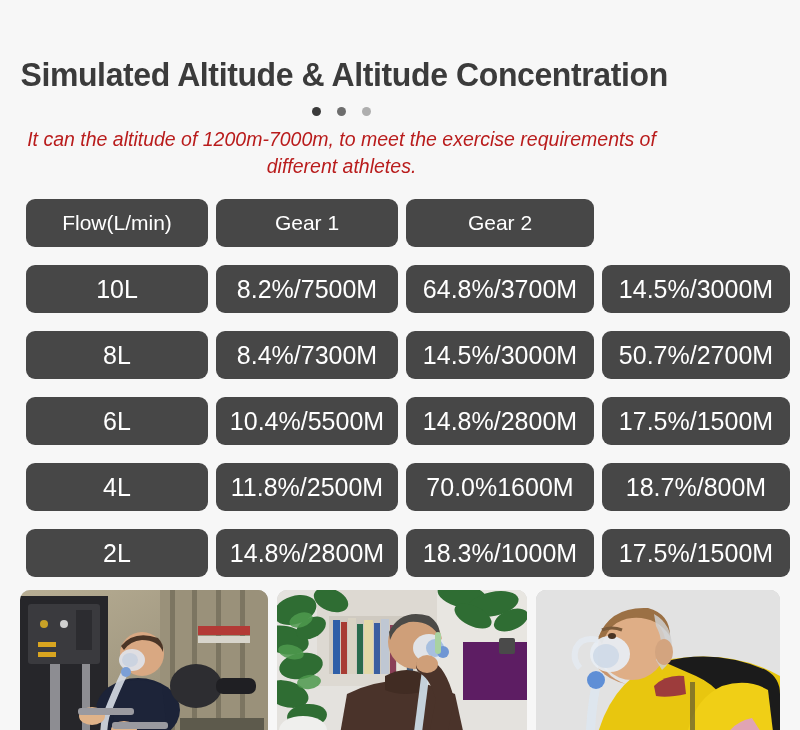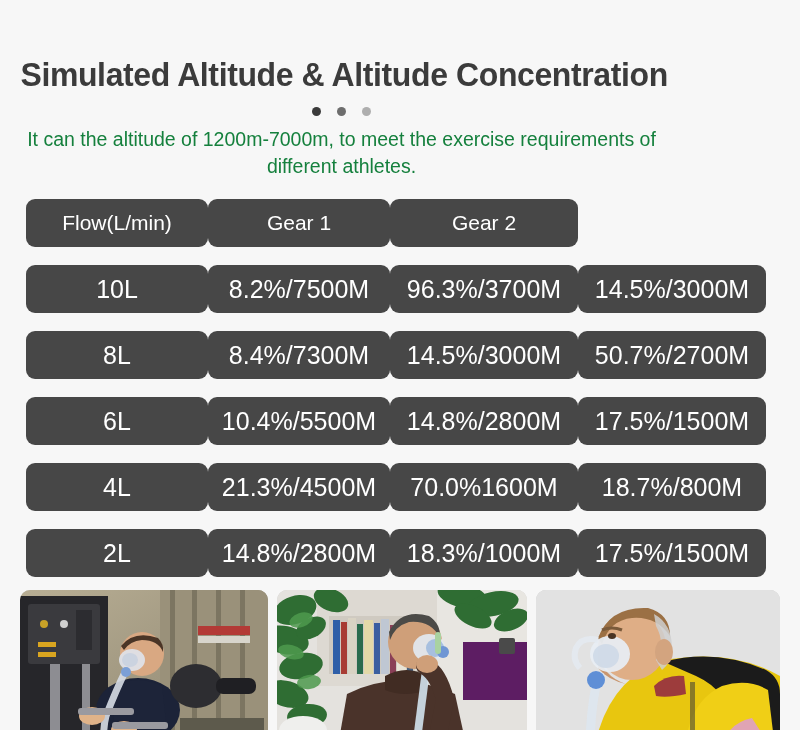--- a/index.html
+++ b/index.html
@@ -48,35 +48,37 @@
     height: 10px;
   }
   .dot {
     width: 9px;
     height: 9px;
     border-radius: 50%;
     display: block;
   }
   .subtitle {
     font-size: 19.5px;
-    color: #15803d;
+    color: #b91c1c;
     line-height: 1.38;
     margin: 0 auto;
     width: 640px;
     text-align: center;
+    font-style: italic;
   }
 
   
   .table {
     margin: 19px 0 0 0;
     padding: 0 26px;
     box-sizing: border-box;
   }
   .row {
     display: flex;
+    gap: 8px;
     margin-bottom: 18px;
   }
   .row:last-child { margin-bottom: 0; }
   .cell {
     background: #474747;
     color: #ffffff;
     border-radius: 9px;
     height: 48px;
     line-height: 48px;
     text-align: center;
@@ -134,41 +136,41 @@
 
     <div class="row">
       <div class="cell c0 head-cell">Flow(L/min)</div>
       <div class="cell c1 head-cell">Gear 1</div>
       <div class="cell c2 head-cell">Gear 2</div>
     </div>
 
     <div class="row">
       <div class="cell c0">10L</div>
       <div class="cell c1">8.2%/7500M</div>
-      <div class="cell c2">96.3%/3700M</div>
+      <div class="cell c2">64.8%/3700M</div>
       <div class="cell c3">14.5%/3000M</div>
     </div>
 
     <div class="row">
       <div class="cell c0">8L</div>
       <div class="cell c1">8.4%/7300M</div>
       <div class="cell c2">14.5%/3000M</div>
       <div class="cell c3">50.7%/2700M</div>
     </div>
 
     <div class="row">
       <div class="cell c0">6L</div>
       <div class="cell c1">10.4%/5500M</div>
       <div class="cell c2">14.8%/2800M</div>
       <div class="cell c3">17.5%/1500M</div>
     </div>
 
     <div class="row">
       <div class="cell c0">4L</div>
-      <div class="cell c1">21.3%/4500M</div>
+      <div class="cell c1">11.8%/2500M</div>
       <div class="cell c2">70.0%1600M</div>
       <div class="cell c3">18.7%/800M</div>
     </div>
 
     <div class="row">
       <div class="cell c0">2L</div>
       <div class="cell c1">14.8%/2800M</div>
       <div class="cell c2">18.3%/1000M</div>
       <div class="cell c3">17.5%/1500M</div>
     </div>

